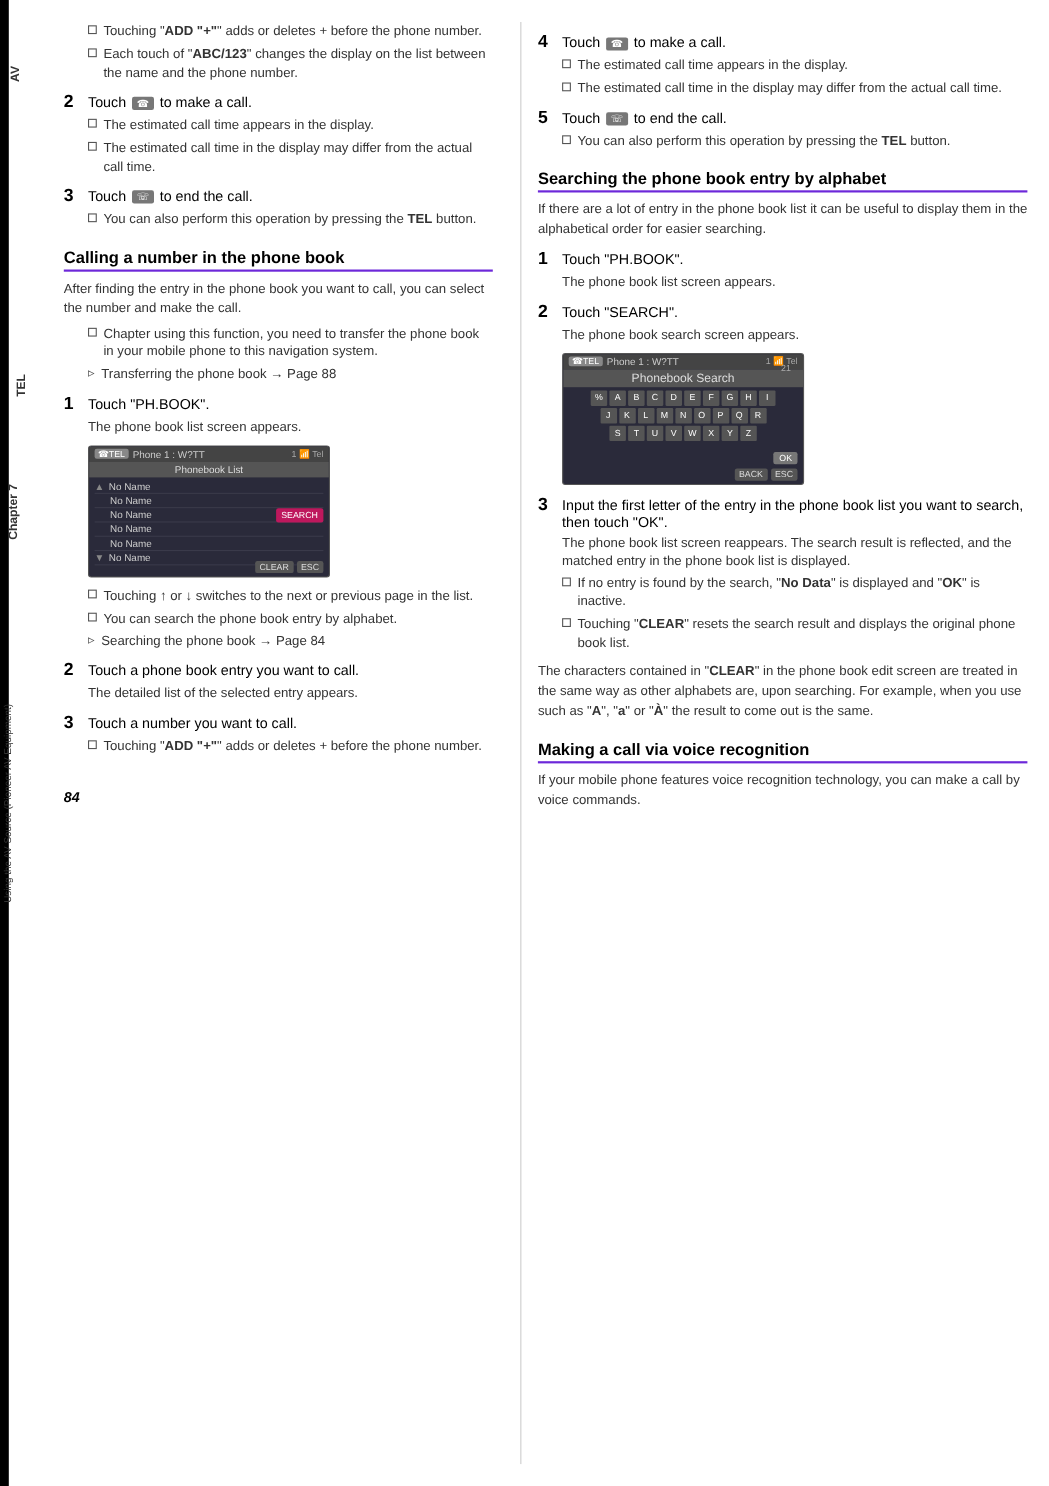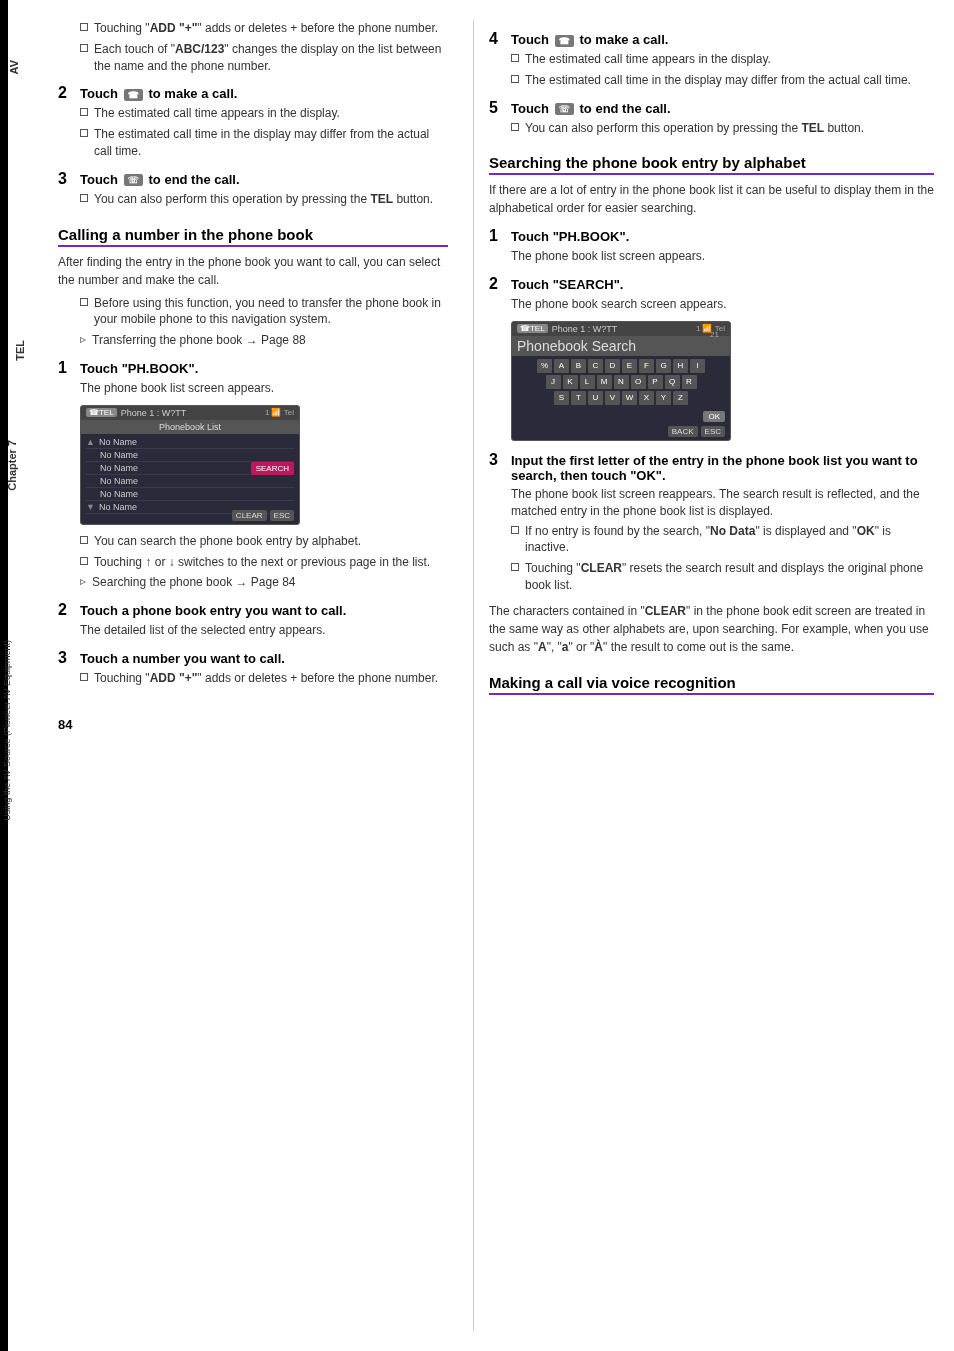--- a/index.html
+++ b/index.html
@@ -134,21 +134,21 @@
     .step-number {
       font-size: 16px;
       font-weight: bold;
       color: #000;
       margin-right: 6px;
       min-width: 16px;
     }
 
     .step-text {
       font-size: 13px;
-      font-weight: bold;
+      font-weight: normal;
       color: #000;
     }
 
     .step-subtext {
       font-size: 12px;
       color: #333;
       margin-left: 22px;
       margin-bottom: 3px;
       line-height: 1.4;
     }
@@ -318,23 +318,23 @@
       color: #aaa;
       font-size: 9px;
       padding: 2px 5px;
       display: flex;
       justify-content: space-between;
     }
 
     .pbs-subheader {
       background: #555;
       color: #ddd;
-      font-size: 14px;
+      font-size: 11px;
       padding: 2px 5px;
-      text-align: left;
+      text-align: center;
     }
 
     .pbs-keyboard {
       padding: 3px 4px;
     }
 
     .pbs-row {
       display: flex;
       gap: 2px;
       margin-bottom: 2px;
@@ -456,21 +456,21 @@
         <span class="bullet-sq"></span>
         <span class="bullet-text">You can also perform this operation by pressing the <span class="bold">TEL</span> button.</span>
       </div>
 
       <h2 class="section-title">Calling a number in the phone book</h2>
 
       <p class="body-text">After finding the entry in the phone book you want to call, you can select the number and make the call.</p>
 
       <div class="bullet-item">
         <span class="bullet-sq"></span>
-        <span class="bullet-text">Before using this function, you need to transfer the phone book in your mobile phone to this navigation system.</span>
+        <span class="bullet-text">Chapter using this function, you need to transfer the phone book in your mobile phone to this navigation system.</span>
       </div>
 
       <div class="arrow-item">
         <span class="arrow-sym">▹</span>
         <span class="arrow-text">Transferring the phone book → Page 88</span>
       </div>
 
       <div class="step-header">
         <span class="step-number">1</span>
         <span class="step-text">Touch "PH.BOOK".</span>
@@ -512,25 +512,25 @@
           <span class="pb-search-btn">SEARCH</span>
         </div>
         <div class="pb-footer">
           <span class="pb-btn">CLEAR</span>
           <span class="pb-btn">ESC</span>
         </div>
       </div>
 
       <div class="bullet-item">
         <span class="bullet-sq"></span>
+        <span class="bullet-text">Touching ↑ or ↓ switches to the next or previous page in the list.</span>
+      </div>
+      <div class="bullet-item">
+        <span class="bullet-sq"></span>
         <span class="bullet-text">You can search the phone book entry by alphabet.</span>
-      </div>
-      <div class="bullet-item">
-        <span class="bullet-sq"></span>
-        <span class="bullet-text">Touching ↑ or ↓ switches to the next or previous page in the list.</span>
       </div>
       <div class="arrow-item">
         <span class="arrow-sym">▹</span>
         <span class="arrow-text">Searching the phone book → Page 84</span>
       </div>
 
       <div class="step-header">
         <span class="step-number">2</span>
         <span class="step-text">Touch a phone book entry you want to call.</span>
       </div>
@@ -538,21 +538,21 @@
 
       <div class="step-header">
         <span class="step-number">3</span>
         <span class="step-text">Touch a number you want to call.</span>
       </div>
       <div class="bullet-item">
         <span class="bullet-sq"></span>
         <span class="bullet-text">Touching "<span class="bold">ADD "+"</span>" adds or deletes + before the phone number.</span>
       </div>
 
-      <div style="margin-top: 30px; font-size: 13px; font-weight: bold; color: #000;">84</div>
+      <div style="margin-top: 30px; font-size: 13px; font-weight: bold; color: #000; font-style: italic;">84</div>
 
     </div>
 
     <div class="divider-v"></div>
 
     <div class="right-column">
 
       <div class="step-header">
         <span class="step-number">4</span>
         <span class="step-text">Touch <span class="inline-icon">☎</span> to make a call.</span>
@@ -657,16 +657,17 @@
       </div>
       <div class="bullet-item">
         <span class="bullet-sq"></span>
         <span class="bullet-text">Touching "<span class="bold">CLEAR</span>" resets the search result and displays the original phone book list.</span>
       </div>
 
       <p class="body-text" style="margin-top: 8px; margin-left: 0;">The characters contained in "<span class="bold">CLEAR</span>" in the phone book edit screen are treated in the same way as other alphabets are, upon searching. For example, when you use such as "<span class="bold">A</span>", "<span class="bold">a</span>" or "<span class="bold">À</span>" the result to come out is the same.</p>
 
       <h2 class="section-title">Making a call via voice recognition</h2>
 
+      <p class="body-text">If your mobile phone features voice recognition technology, you can make a call by voice commands.</p>
 
     </div>
   </div>
 </div>
 
 </body></html>

